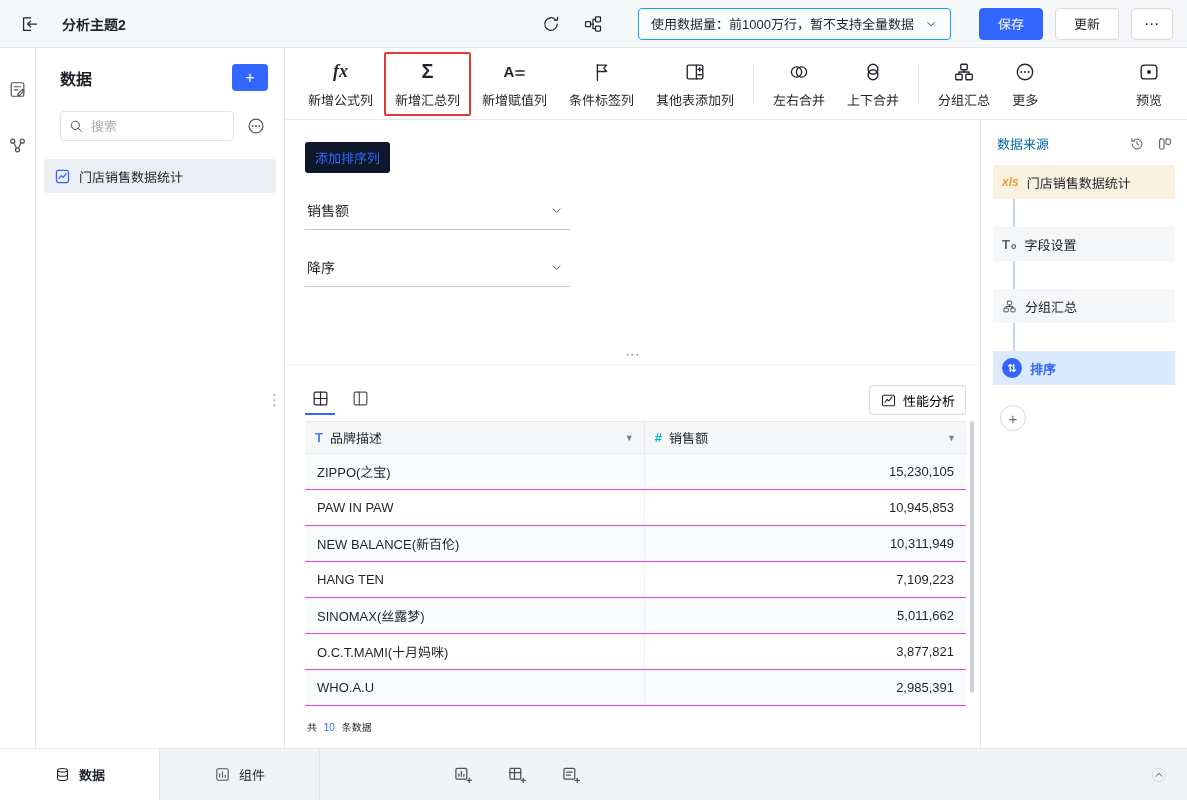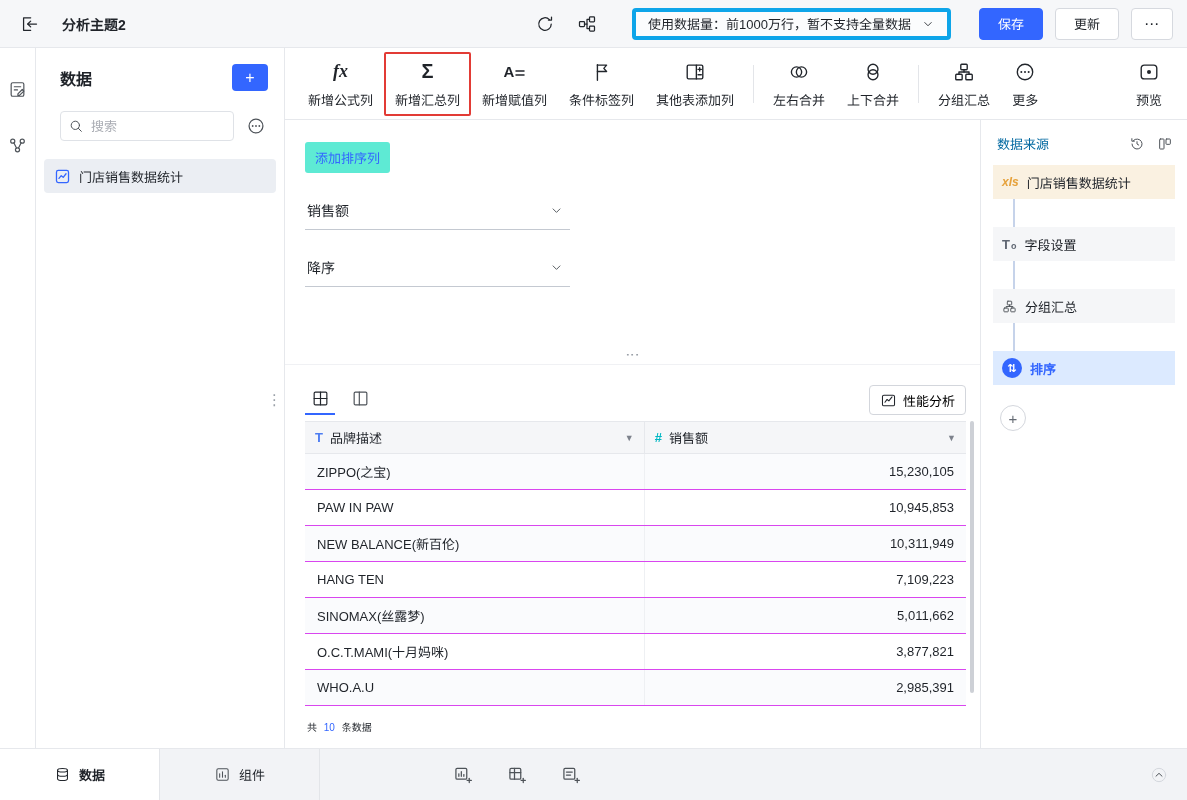--- a/index.html
+++ b/index.html
@@ -10,21 +10,21 @@
   .ic { stroke:#22262c; stroke-width:1.5; fill:none; stroke-linecap:round; stroke-linejoin:round; }
   .ic-sub { stroke:#4e5359; }
   .flex-sp { flex:1; }
 
   
   .topbar { height:48px; background:#f6f7f9; border-bottom:1px solid #e6e8ec;
     display:flex; align-items:center; padding:0 14px; gap:12px; }
   .iconbtn { background:none; border:none; cursor:pointer; display:flex; align-items:center; justify-content:center;
     width:30px; height:30px; border-radius:4px; }
   .tb-title { font-size:14px; font-weight:bold; margin-left:6px; }
-  .usage { height:32px; background:#fbfcfd; border:4px solid #0ea5e9; border-radius:4px;
+  .usage { height:32px; background:#fbfcfd; border:1px solid #0ea5e9; border-radius:4px;
     display:flex; align-items:center; gap:10px; padding:8px 12px; cursor:pointer; margin-left:18px;justify-content:flex-end; }
   .btn { height:32px; border-radius:4px; border:1px solid #d6d9df; background:#fff;
     padding:0 18px; font-size:13px; cursor:pointer; color:#1f2329; font-family:inherit; }
   .btn.primary { background:#3366ff; border-color:#3366ff; color:#fff; margin-left:16px; }
   .btn.sq { padding:0 12px; font-size:15px; letter-spacing:1px; }
 
   
   .app { display:flex; height:700px; }
   .strip { width:36px; border-right:1px solid #e6e8ec; display:flex; flex-direction:column;
     align-items:center; padding-top:26px; gap:26px; }
@@ -59,21 +59,21 @@
   .glyph-sigma { font-size:20px; font-weight:bold; }
   .glyph-a { font-size:15px; font-weight:bold; }
   .tb-div { width:1px; height:38px; background:#e3e5e9; margin:0 8px; }
   .tb-preview { margin-left:auto; margin-right:4px; }
 
   .workrow { flex:1; display:flex; min-height:0; }
   .center { flex:1; display:flex; flex-direction:column; min-width:0; }
 
   
   .sort-config { height:245px; padding:22px 20px; border-bottom:1px solid #f0f1f4; position:relative; }
-  .chip { display:inline-block; background:#5eead4; color:#3366ff; padding:6px 10px; border-radius:3px;
+  .chip { display:inline-block; background:#0f172a; color:#3366ff; padding:6px 10px; border-radius:3px;
     cursor:pointer; }
   .fselect { width:265px; margin-top:19px; display:flex; align-items:center; justify-content:space-between;
     padding:8px 6px 9px 2px; border-bottom:1px solid #c4c9d1; font-size:14px; cursor:pointer; }
   .drag-dots { position:absolute; bottom:2px; left:50%; transform:translateX(-50%) rotate(90deg);
     color:#9aa0a8; font-size:14px; line-height:1; cursor:row-resize; }
 
   
   .table-sec { flex:1; padding:10px 14px 0 20px; display:flex; flex-direction:column; min-height:0; }
   .t-toolbar { display:flex; align-items:flex-end; height:40px; gap:10px; }
   .viewbtn { width:30px; height:32px; display:flex; align-items:center; justify-content:center;

